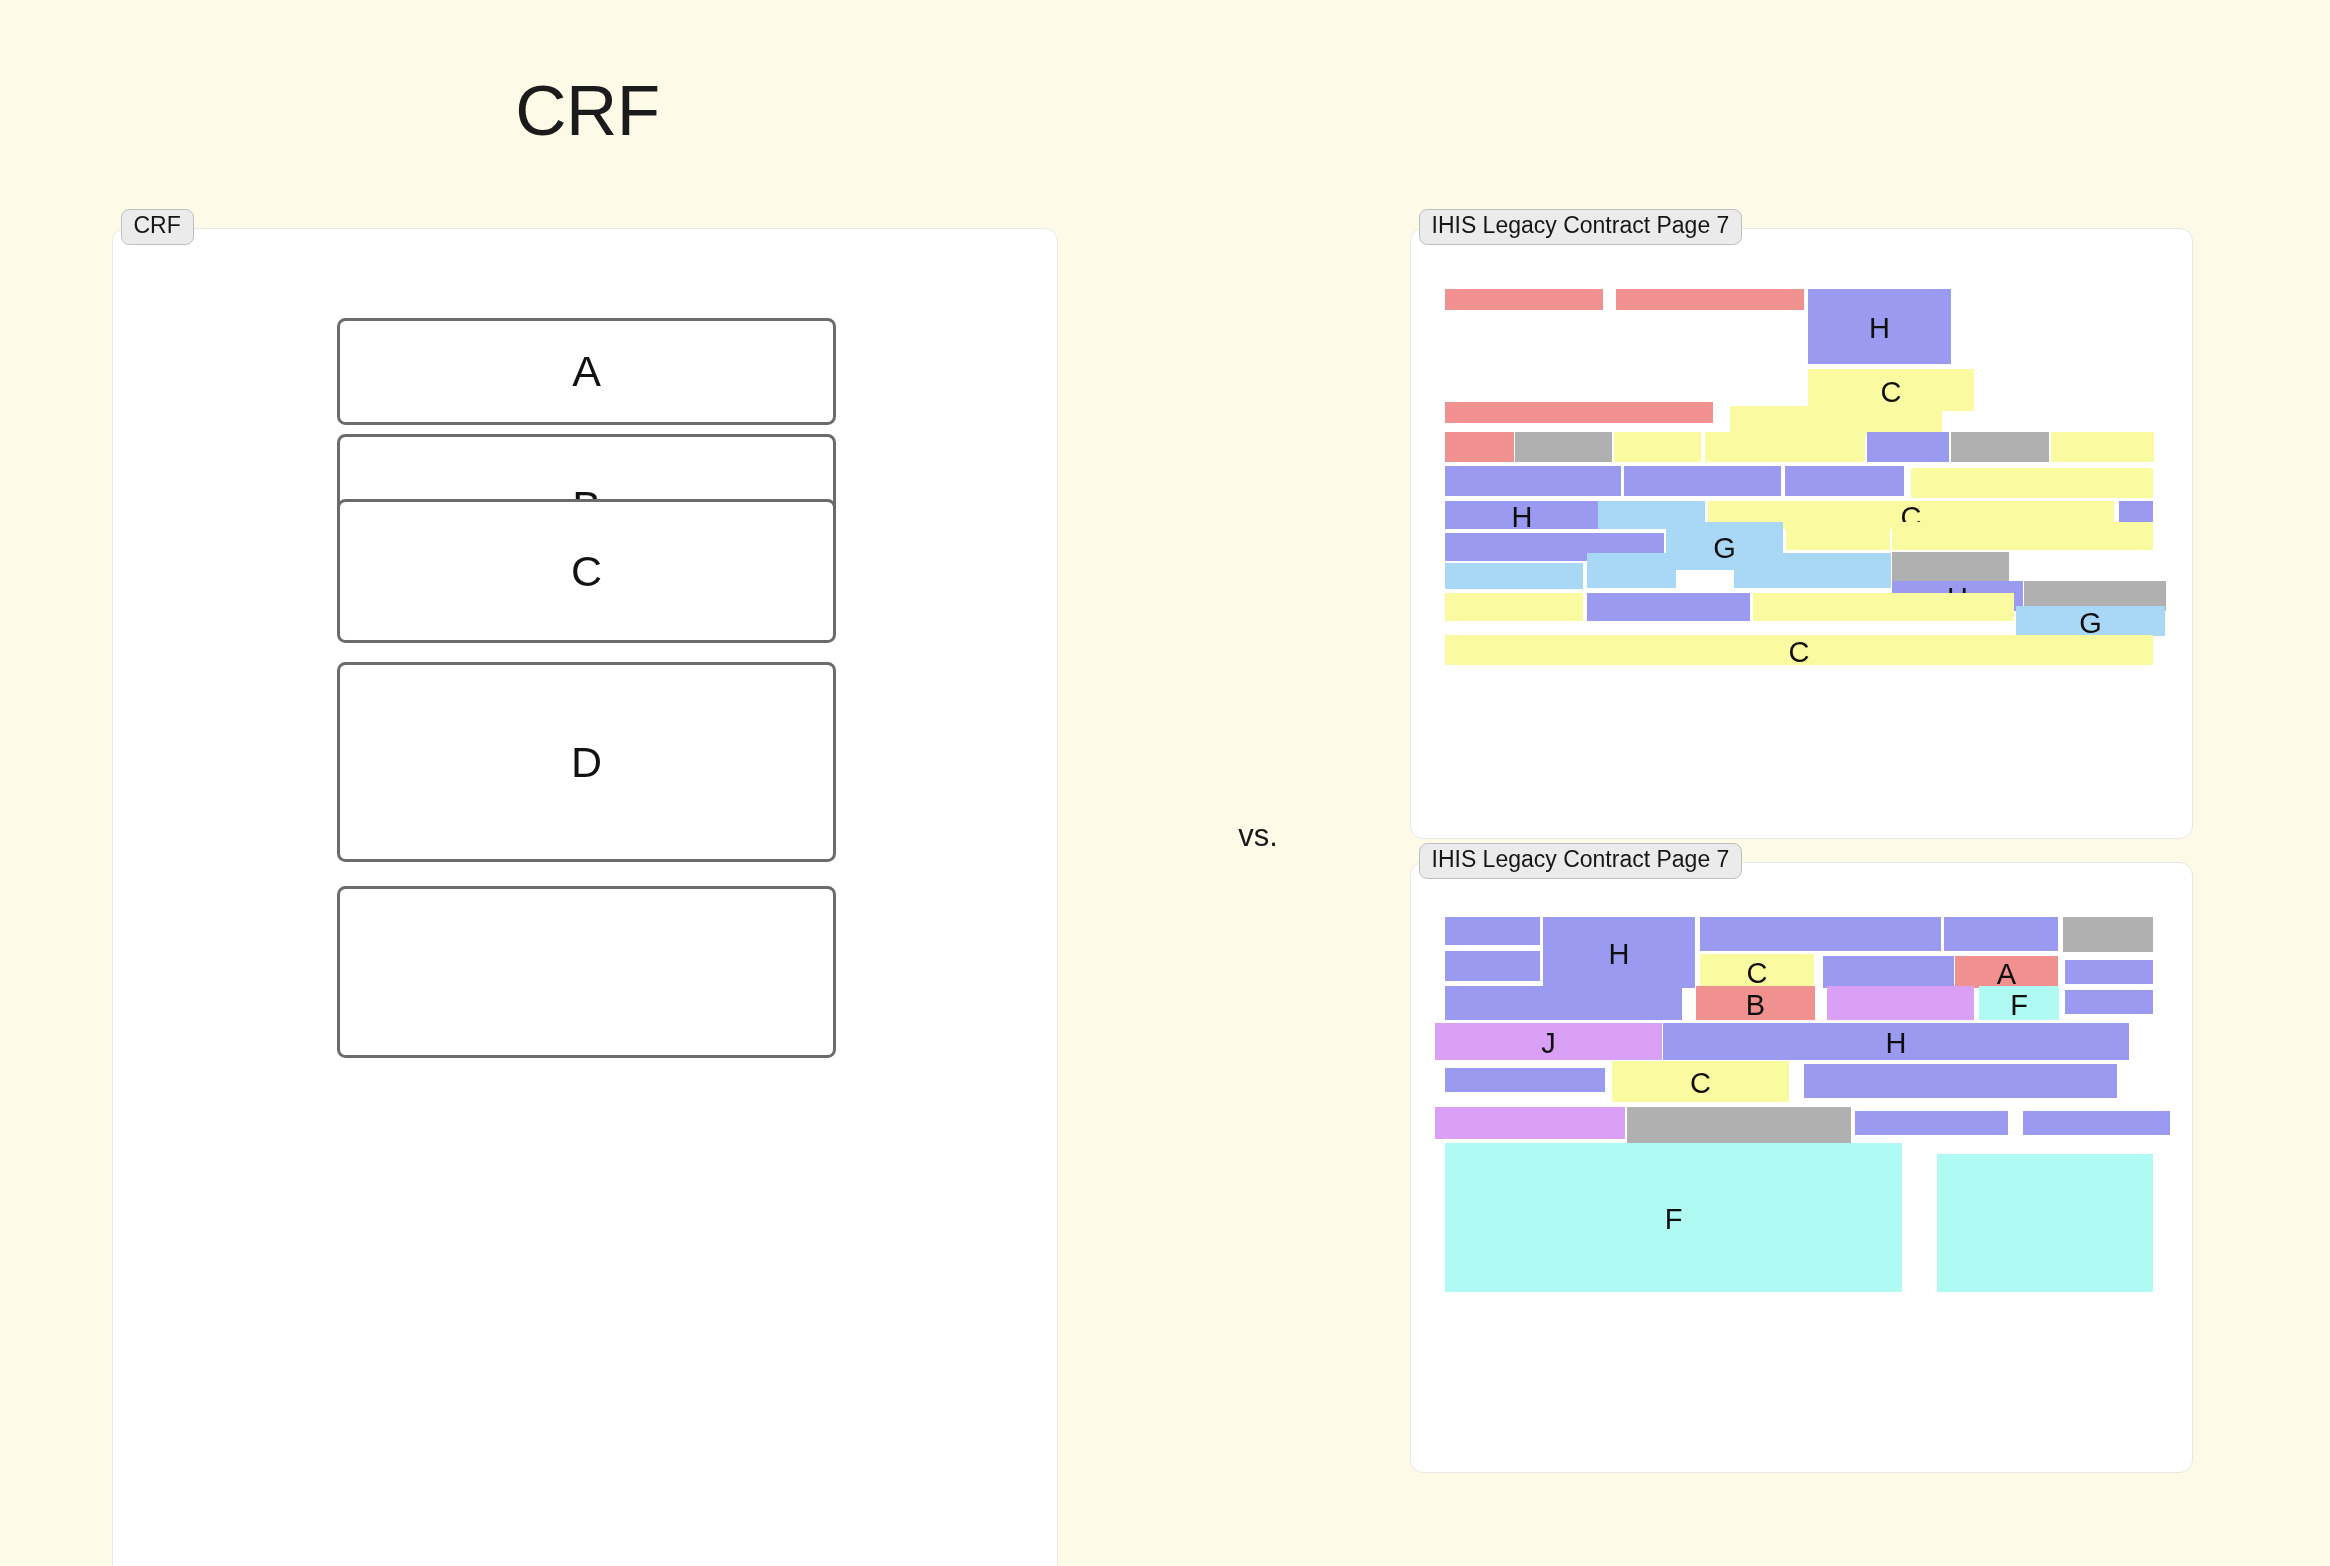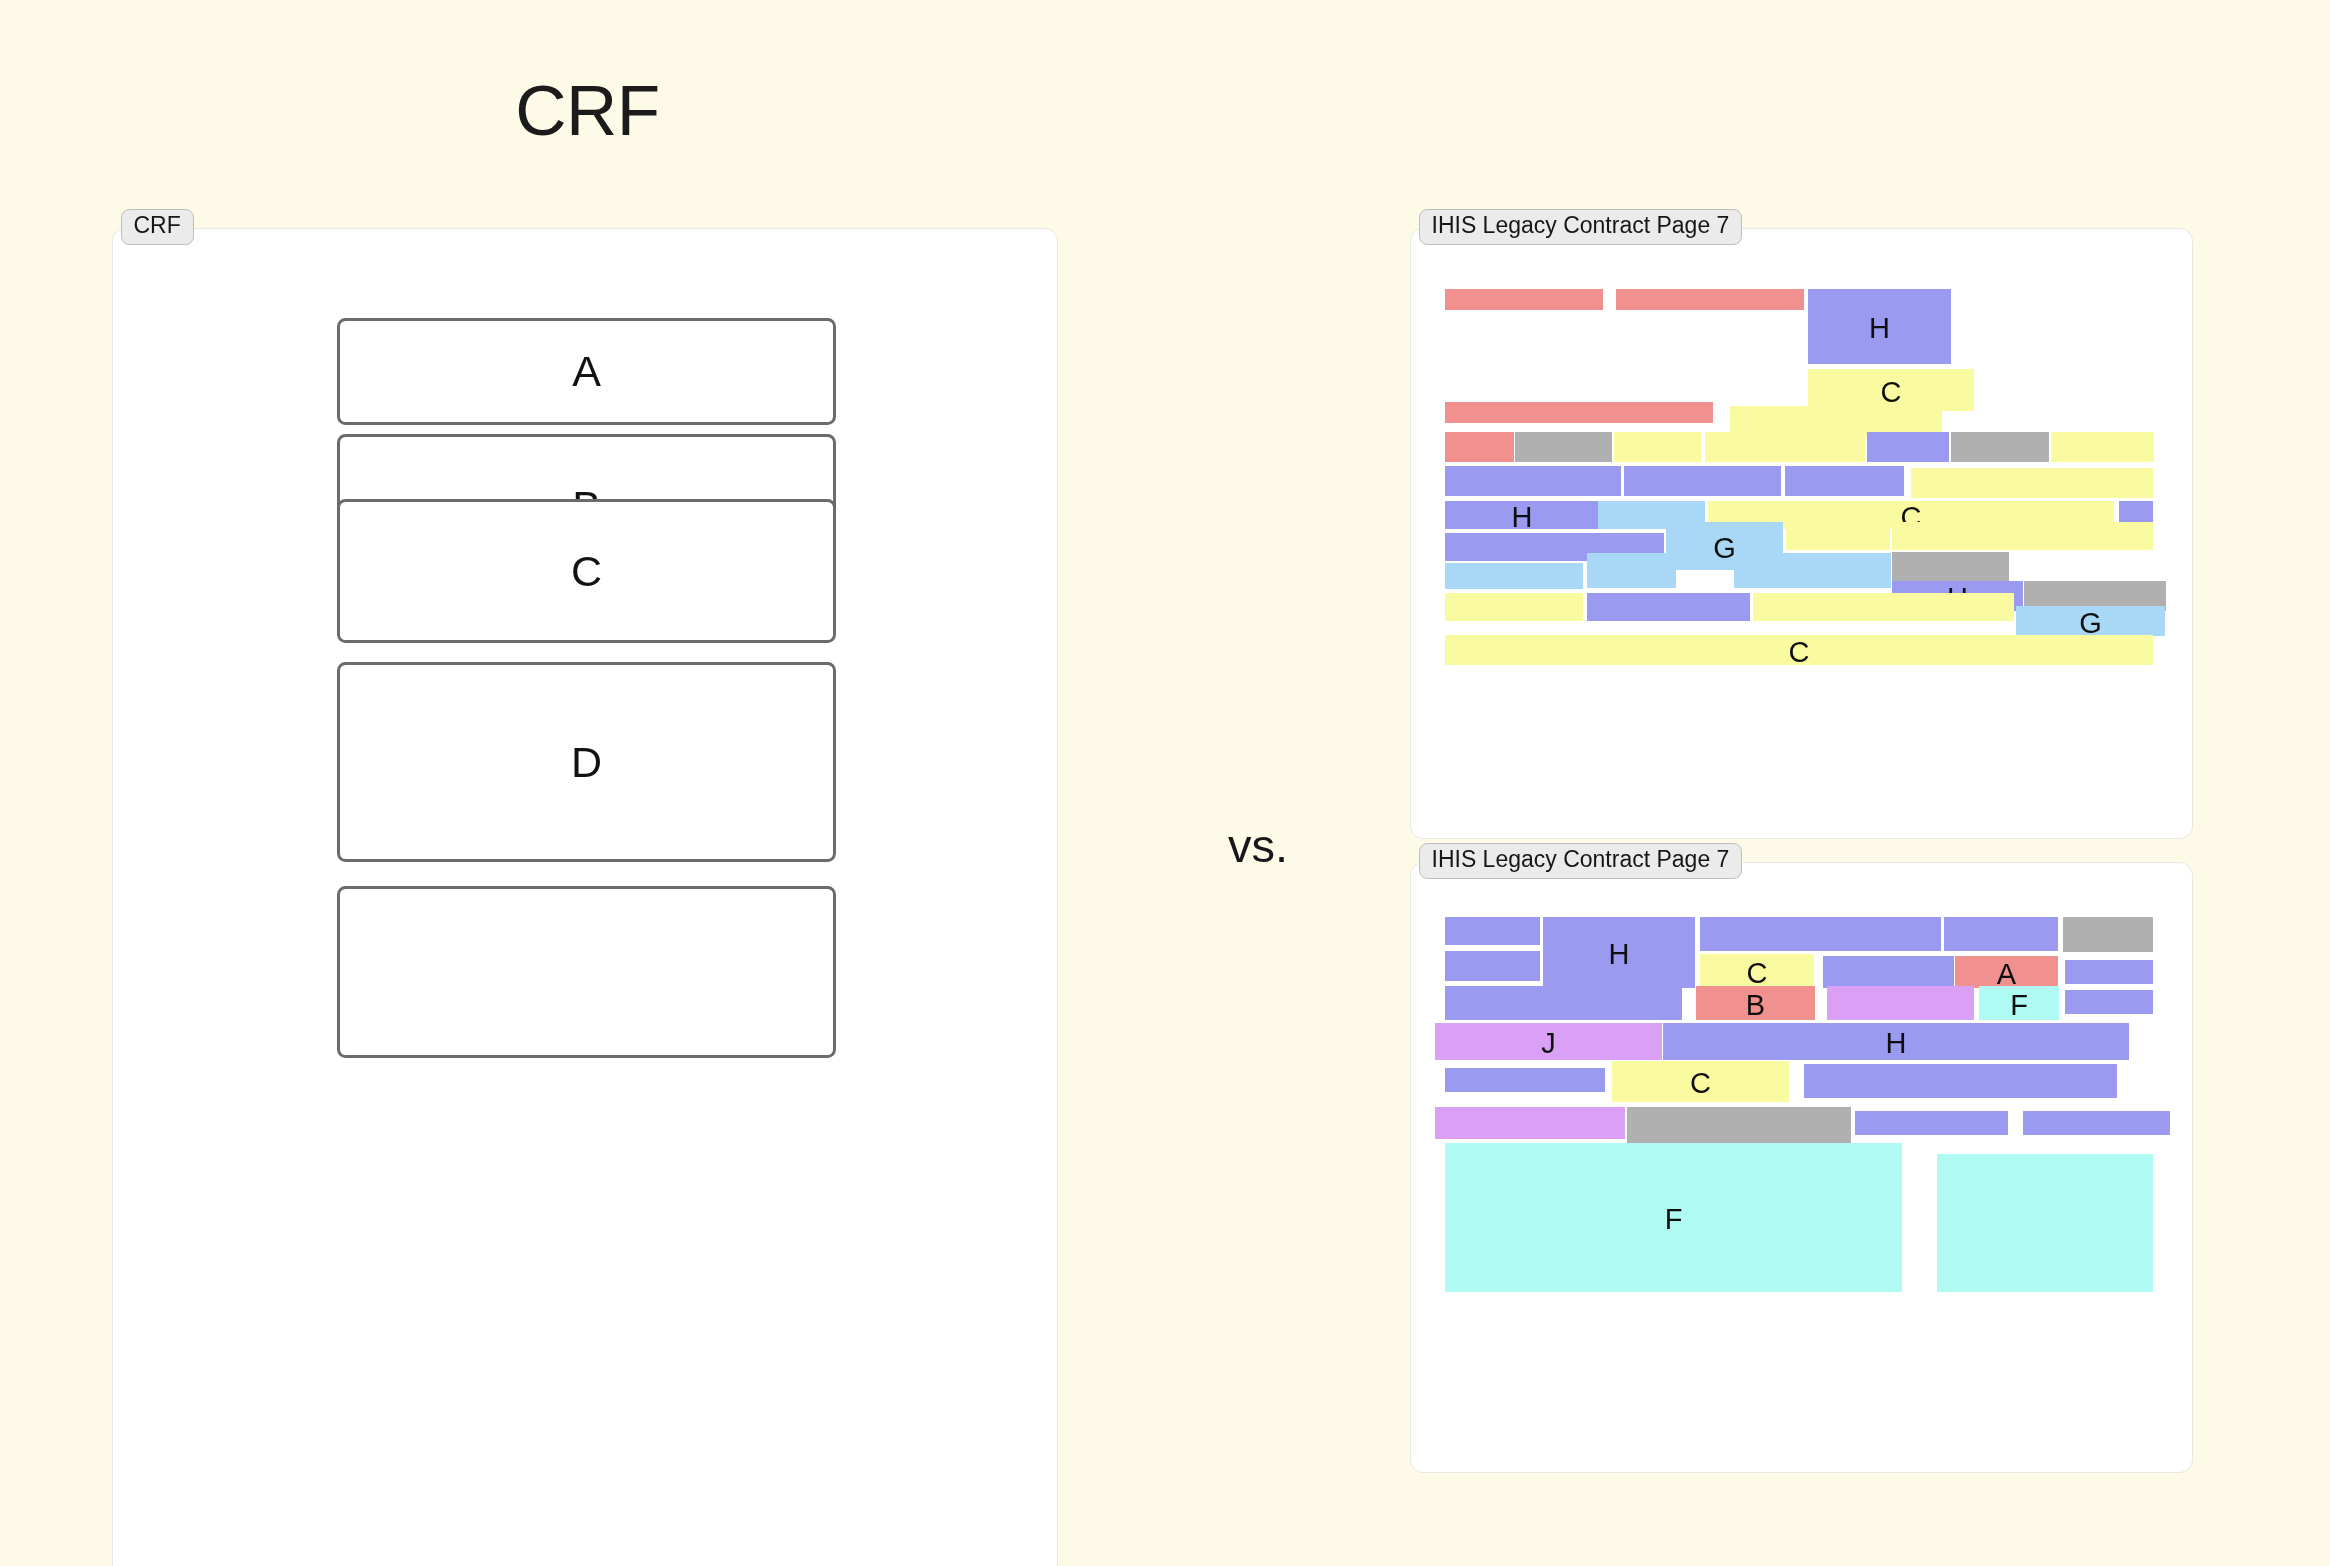--- a/index.html
+++ b/index.html
@@ -25,21 +25,21 @@
   #crf-title { left: 112px; top: 70px; width: 951px; }
   #ihis-title { left: 1417px; top: 73px; width: 764px; }
 
   
   #vs-label {
     position: absolute;
     left: 1151px;
     top: 818px;
     width: 214px;
     text-align: center;
-    font-size: 47px;
+    font-size: 31px;
     color: #18181b;
   }
 
   
   .panel {
     position: absolute;
     background: #ffffff;
     border: 1.9px solid #e9e7e2;
     border-radius: 13px;
   }

